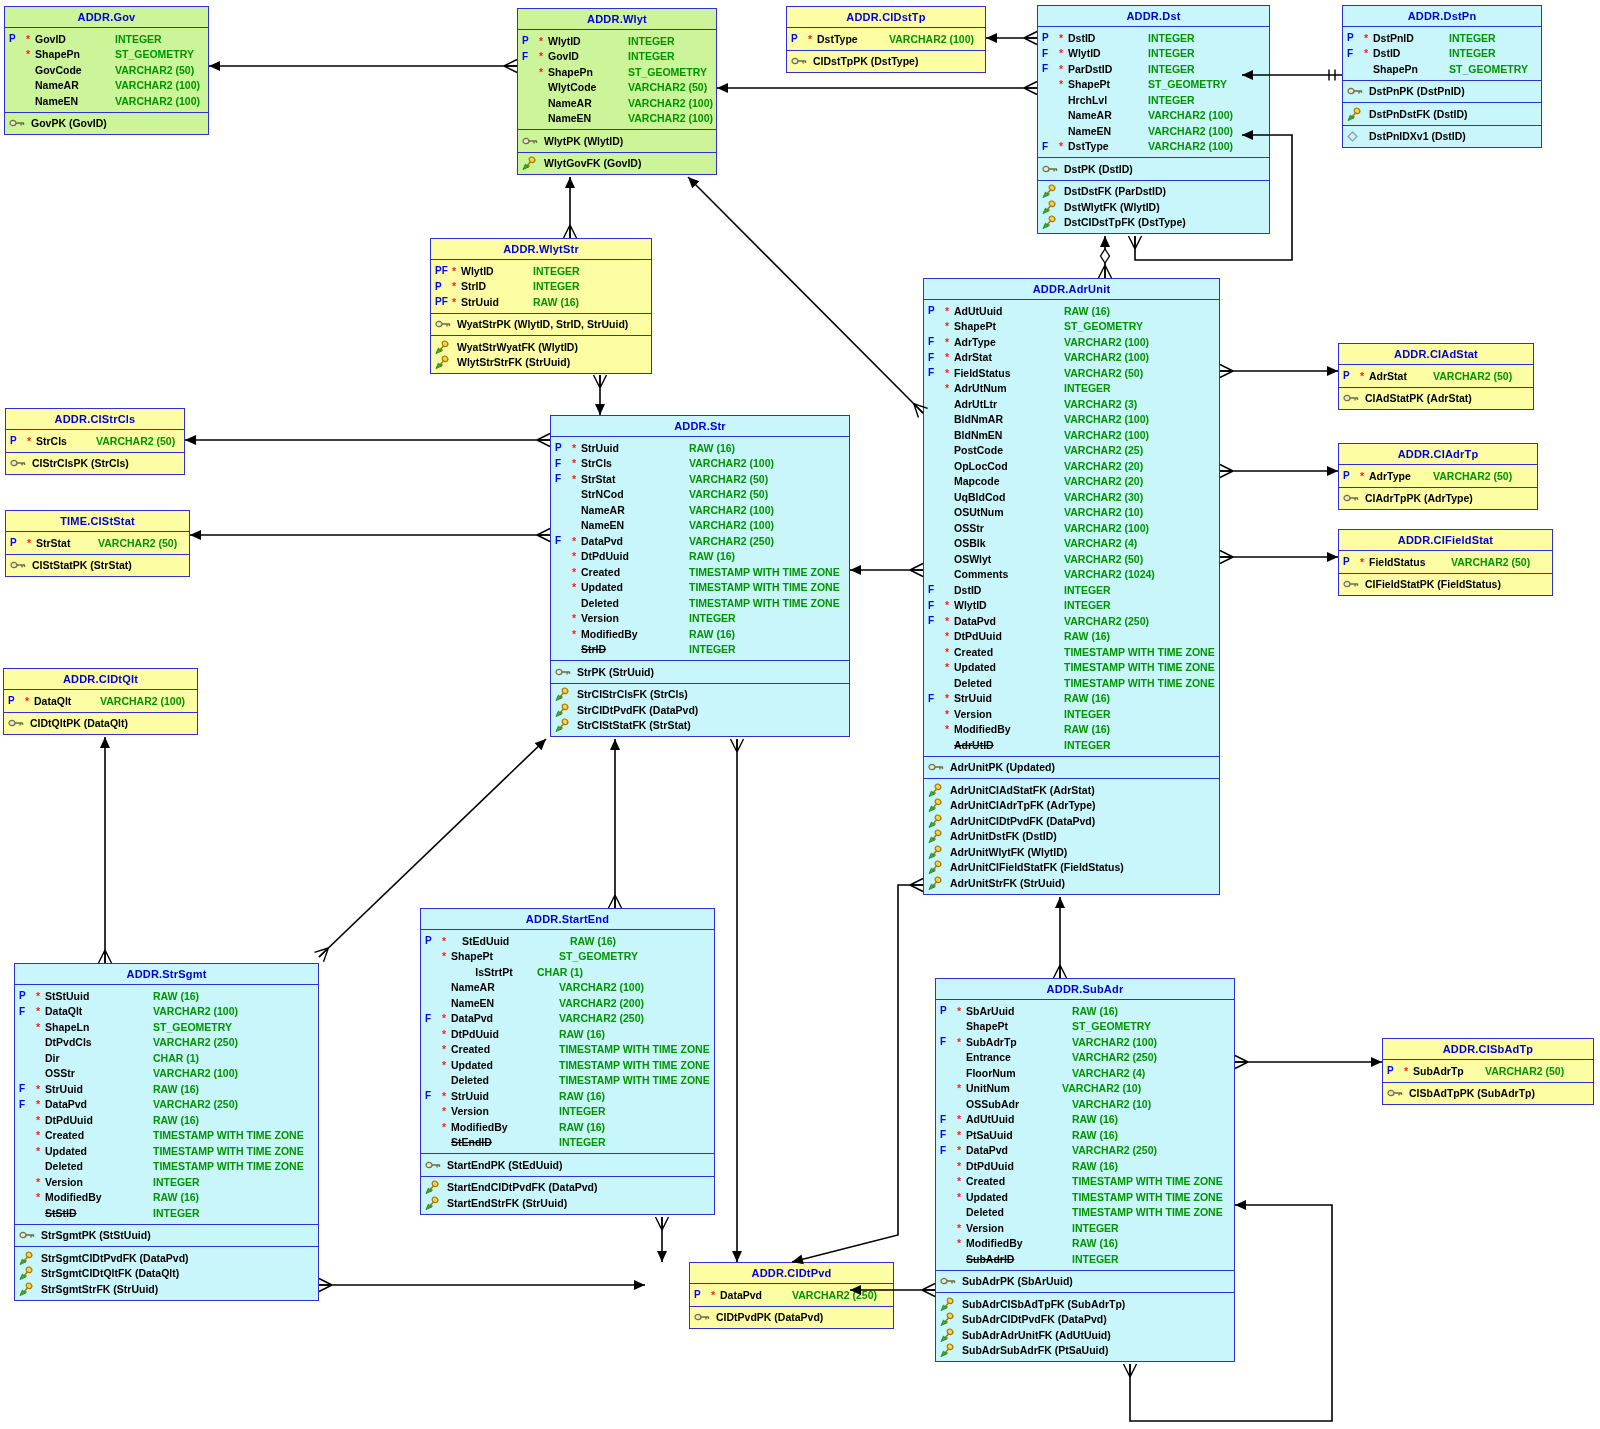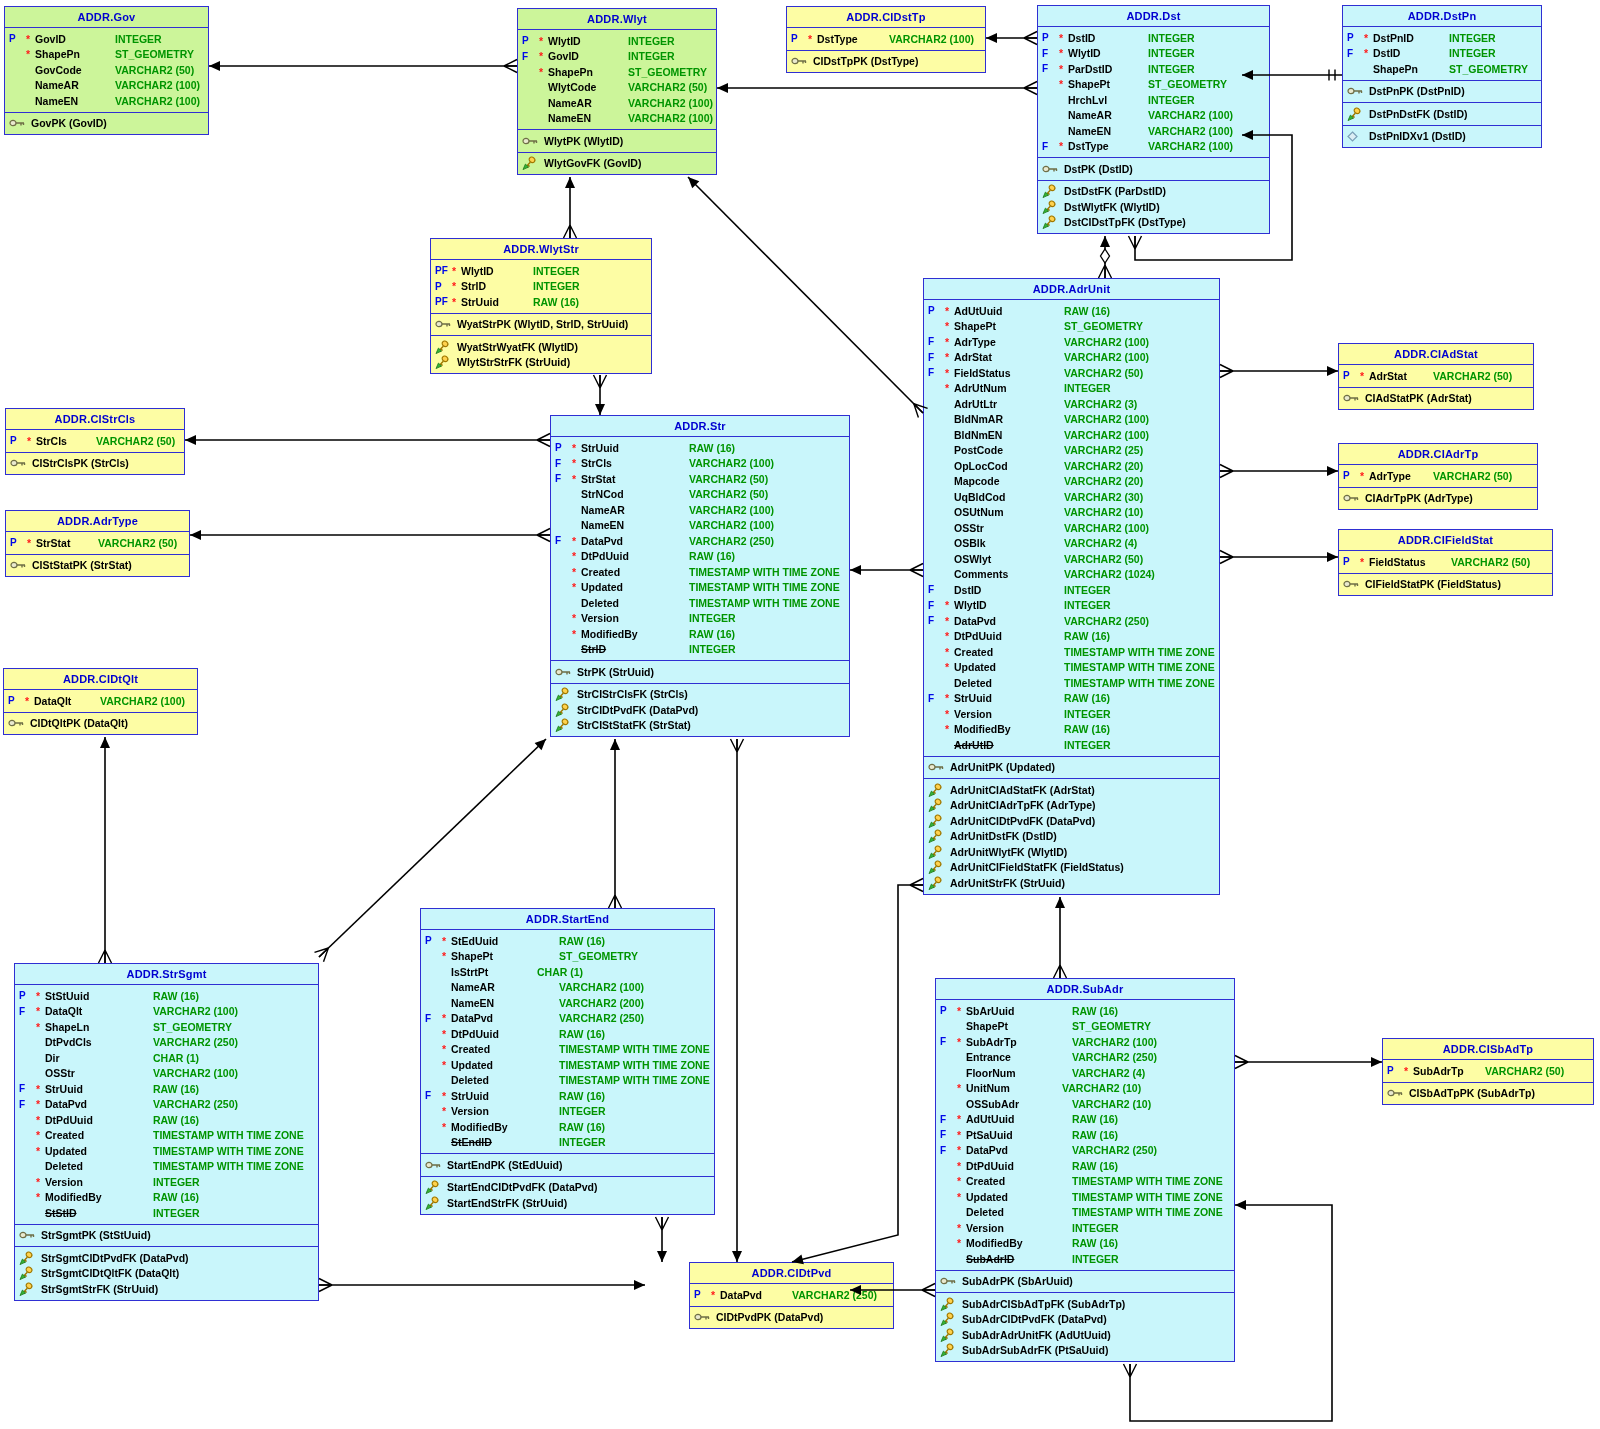--- a/index.html
+++ b/index.html
@@ -517,21 +517,21 @@
             <svg width="16" height="10" viewBox="0 0 16 10">
               <ellipse cx="4" cy="5" rx="3" ry="2.6" fill="#e9e9cf" stroke="#6e6e46" stroke-width="1.2"></ellipse>
               <path d="M7 5h8M12 5v2.6M14.5 5v2" fill="none" stroke="#6e6e46" stroke-width="1.4"></path>
             </svg>
           </span>
           <span class="ktext">CIStrClsPK (StrCls)</span>
         </div>
       </div>
     </div>
     <div class="erd-table yellow" style="left: 5px; top: 510px; width: 185px;">
-      <div class="tbl-header">ADDR.AdrType</div>
+      <div class="tbl-header">TIME.CIStStat</div>
       <div class="sec sec-fields">
         <div class="col-row">
           <span class="cm">P</span>
           <span class="cr">*</span>
           <span class="cn" style="width: 62px;">StrStat</span>
           <span class="ct">VARCHAR2 (50)</span>
         </div>
       </div>
       <div class="sec sec-keys">
         <div class="key-row">
@@ -1164,33 +1164,33 @@
           <span class="ktext">StrSgmtStrFK (StrUuid)</span>
         </div>
       </div>
     </div>
     <div class="erd-table cyan" style="left: 420px; top: 908px; width: 295px;">
       <div class="tbl-header">ADDR.StartEnd</div>
       <div class="sec sec-fields">
         <div class="col-row">
           <span class="cm">P</span>
           <span class="cr">*</span>
-          <span class="cn" style="width: 108px;">StEdUuid</span>
+          <span class="cn" style="width: 108px; margin-left: 11px;">StEdUuid</span>
           <span class="ct">RAW (16)</span>
         </div>
         <div class="col-row">
           <span class="cm"></span>
           <span class="cr">*</span>
           <span class="cn" style="width: 108px;">ShapePt</span>
           <span class="ct">ST_GEOMETRY</span>
         </div>
         <div class="col-row">
           <span class="cm"></span>
           <span class="cr"></span>
-          <span class="cn" style="width: 86px;">IsStrtPt</span>
+          <span class="cn" style="width: 86px; text-align: center;">IsStrtPt</span>
           <span class="ct">CHAR (1)</span>
         </div>
         <div class="col-row">
           <span class="cm"></span>
           <span class="cr"></span>
           <span class="cn" style="width: 108px;">NameAR</span>
           <span class="ct">VARCHAR2 (100)</span>
         </div>
         <div class="col-row">
           <span class="cm"></span>

